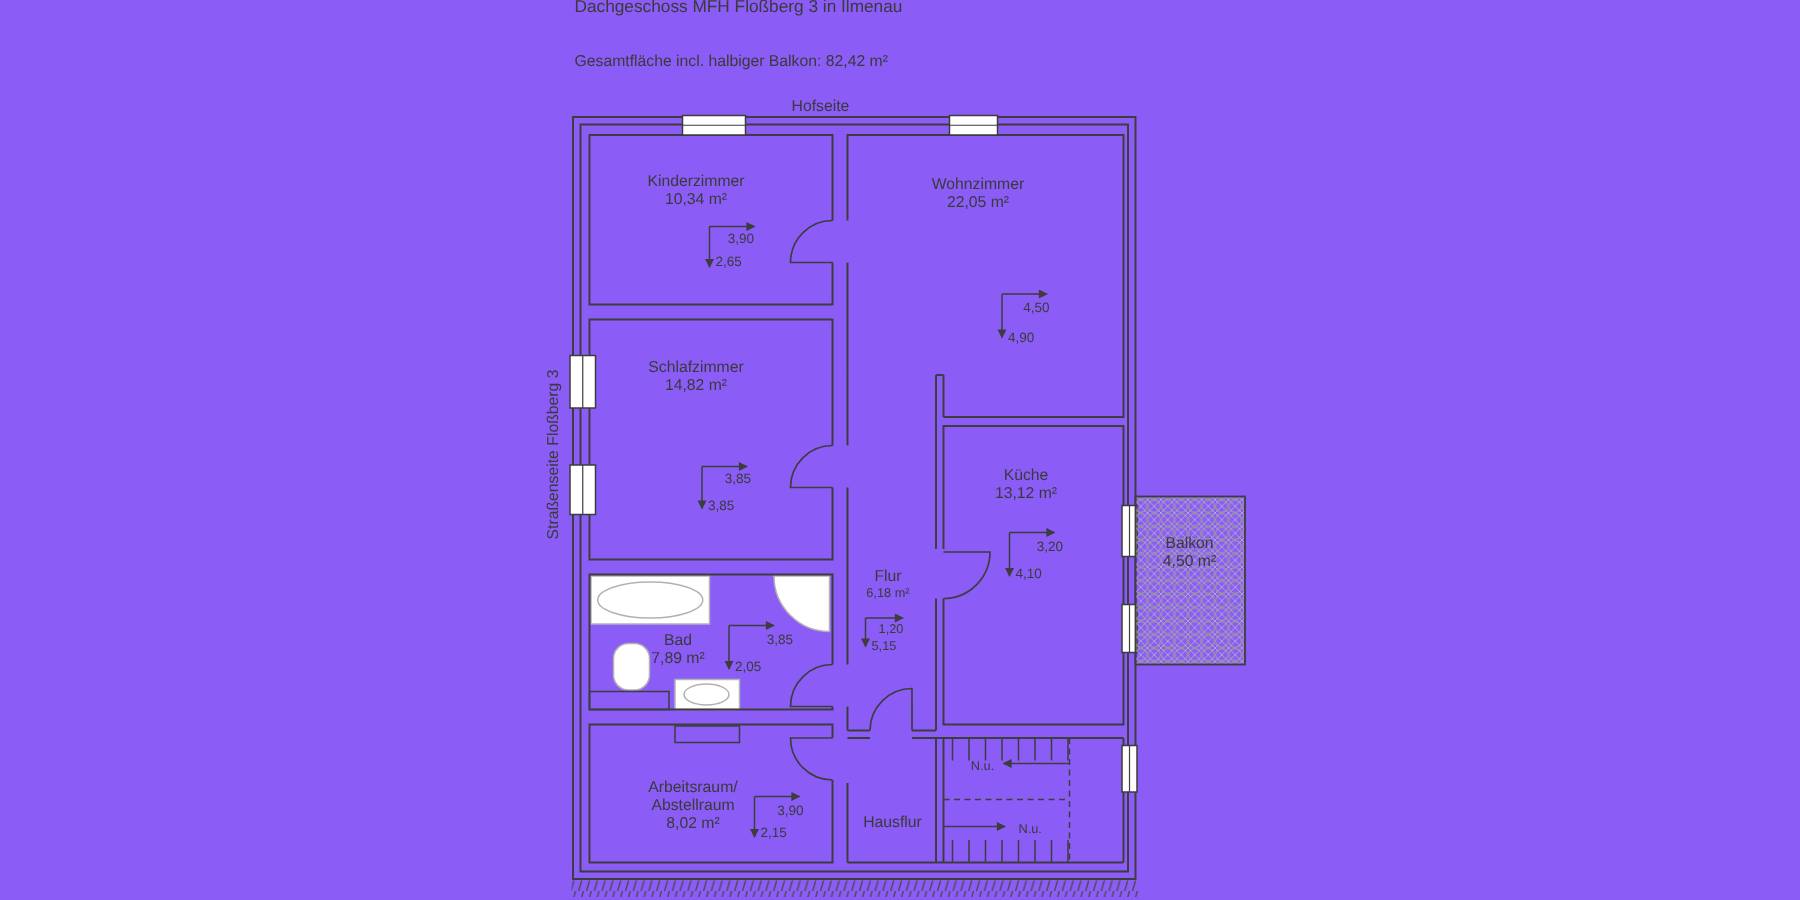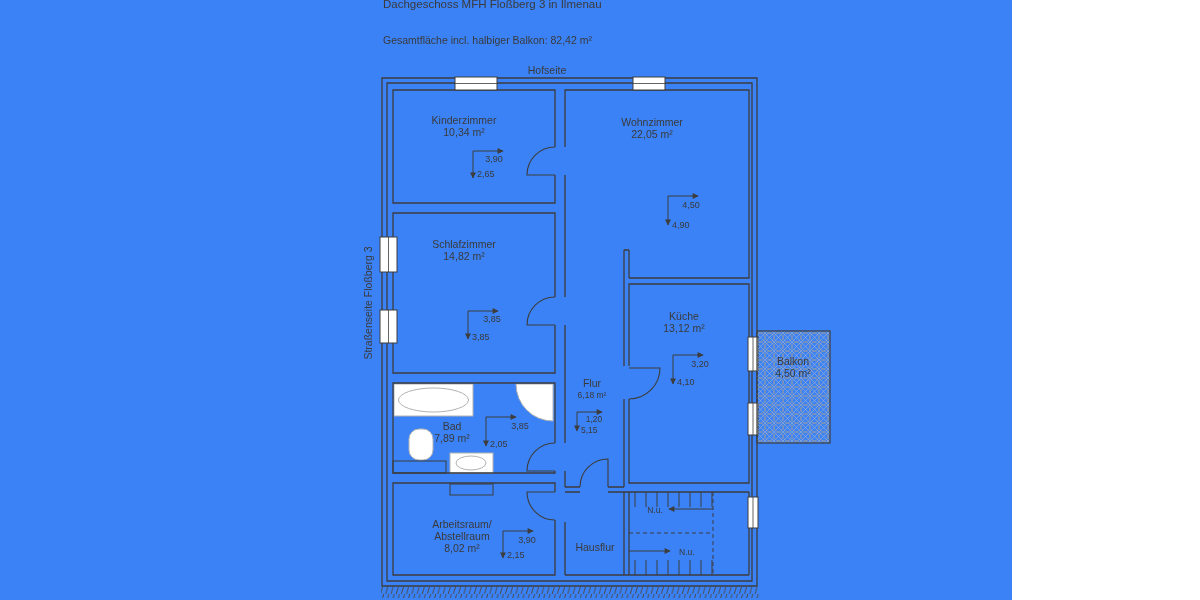--- a/index.html
+++ b/index.html
@@ -1,16 +1,16 @@
 <!DOCTYPE html>
 <html><head>
 <meta charset="utf-8">
 <style>
   html,body{margin:0;padding:0;background:#ffffff;}
-  .stage{position:relative;width:1012px;height:600px;background:#3b82f6;overflow:hidden;}
+  .stage{position:relative;width:1200px;height:600px;background:#8b5cf6;overflow:hidden;}
   svg text{font-family:"Liberation Sans","DejaVu Sans",sans-serif;fill:#3a3a3a;}
   .t-title{font-size:11.5px;}
   .t-sub{font-size:10.5px;}
   .t-side{font-size:10.5px;}
   .room-name{font-size:10.5px;}
   .room-area{font-size:10.5px;}
   .dim{font-size:9px;}
   .tiny{font-size:8.5px;}
   .wall{stroke:#3d3d3d;stroke-width:1.3;fill:none;}
   .thin{stroke:#3d3d3d;stroke-width:1;fill:none;}

